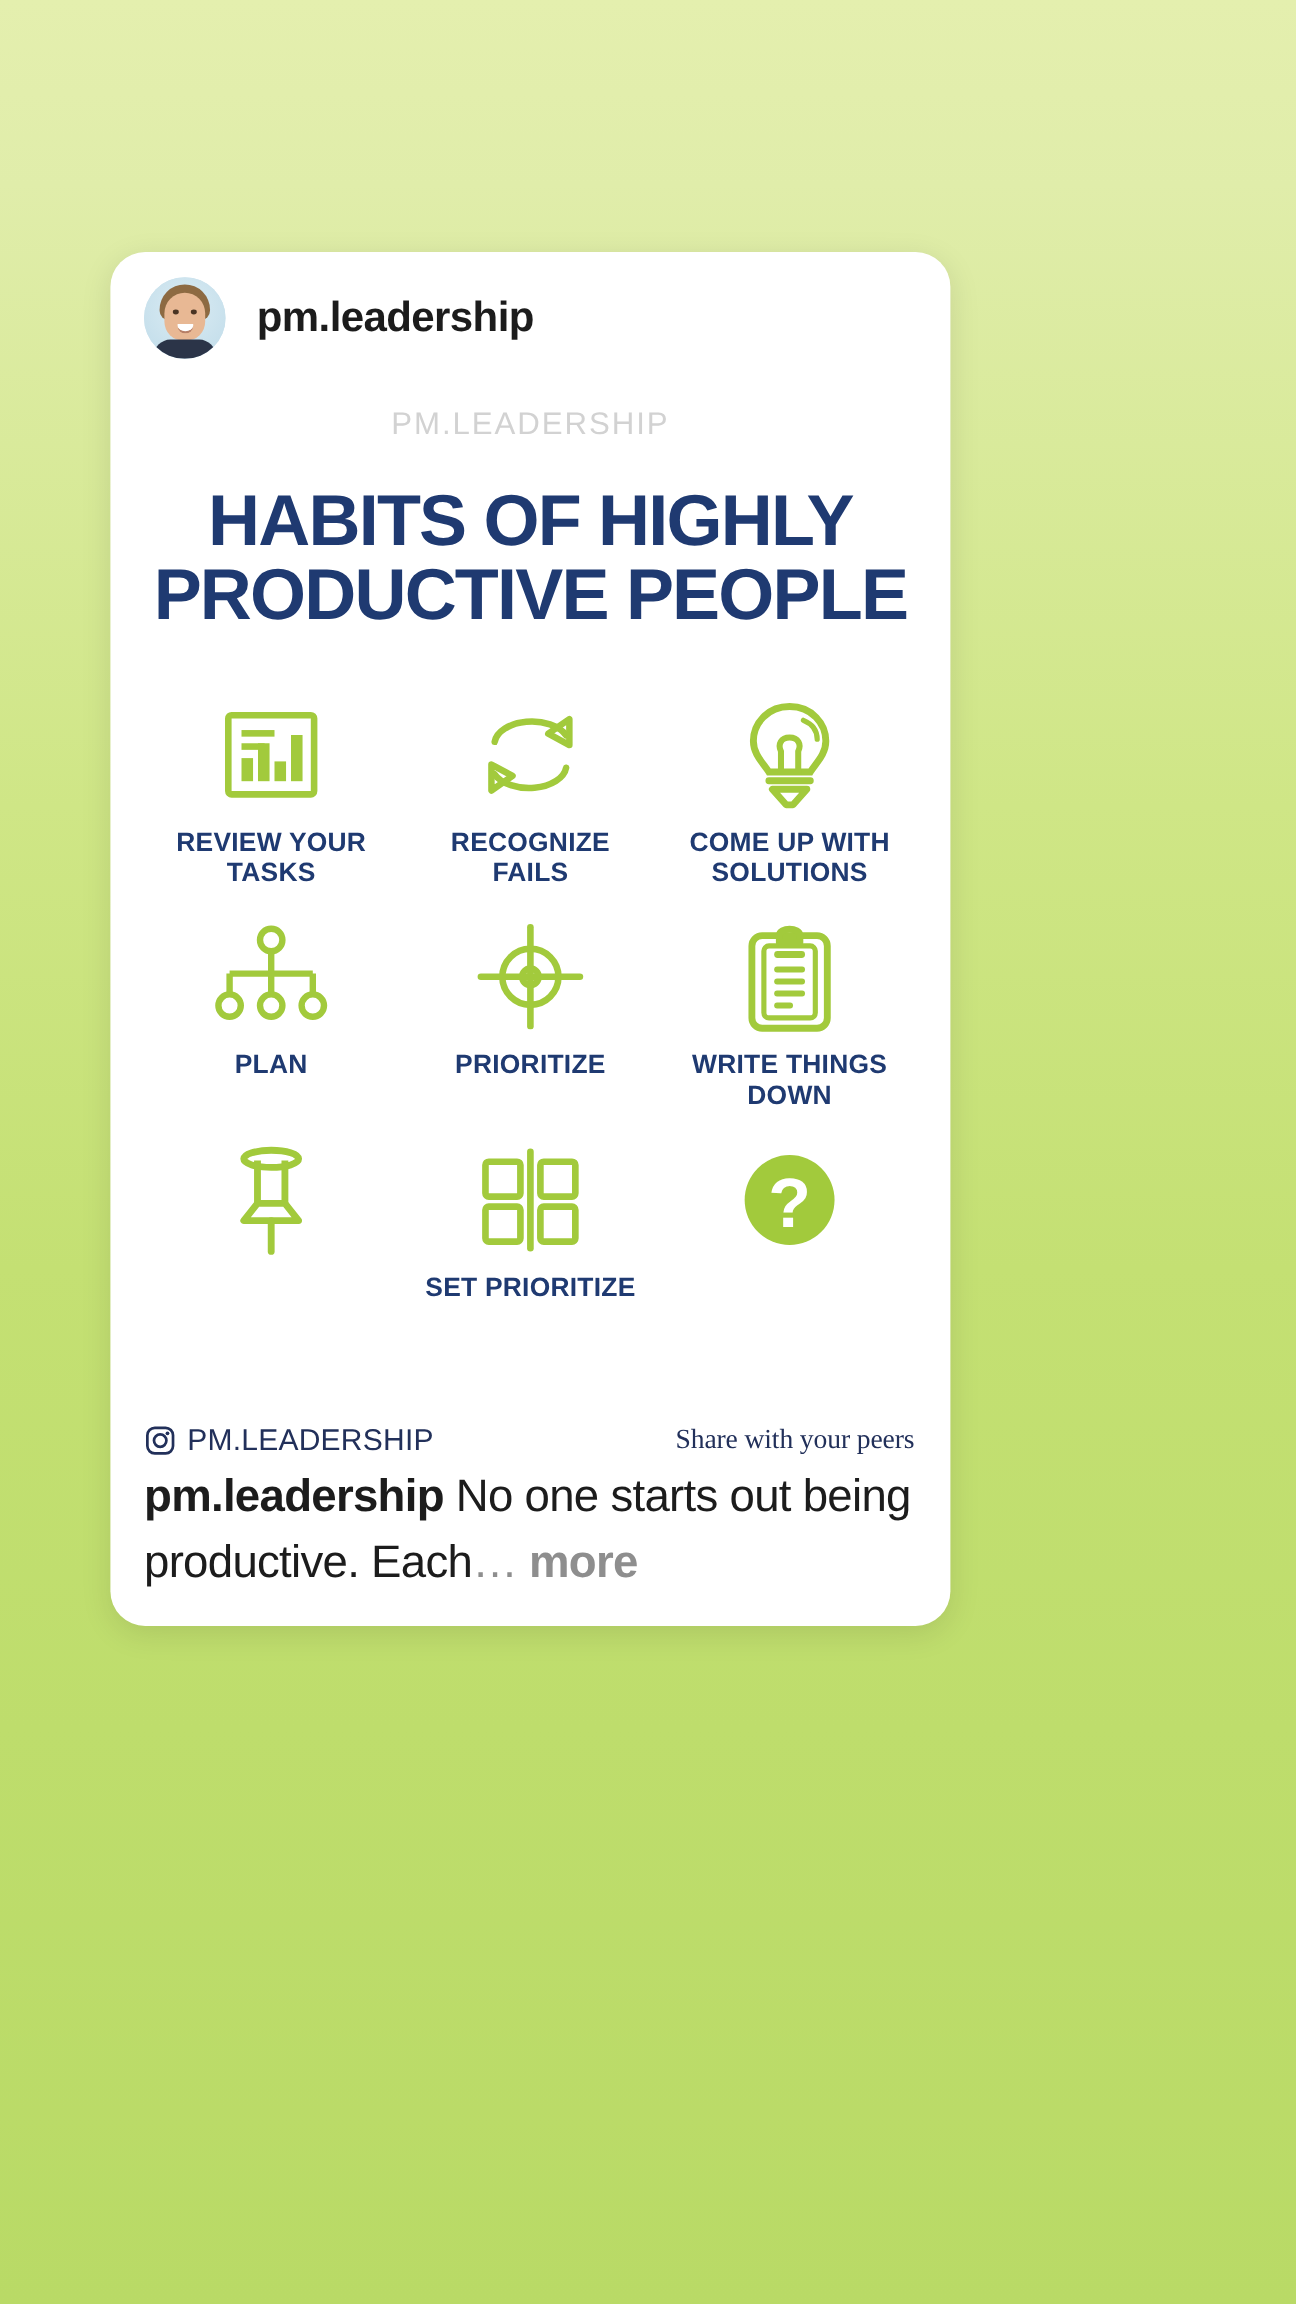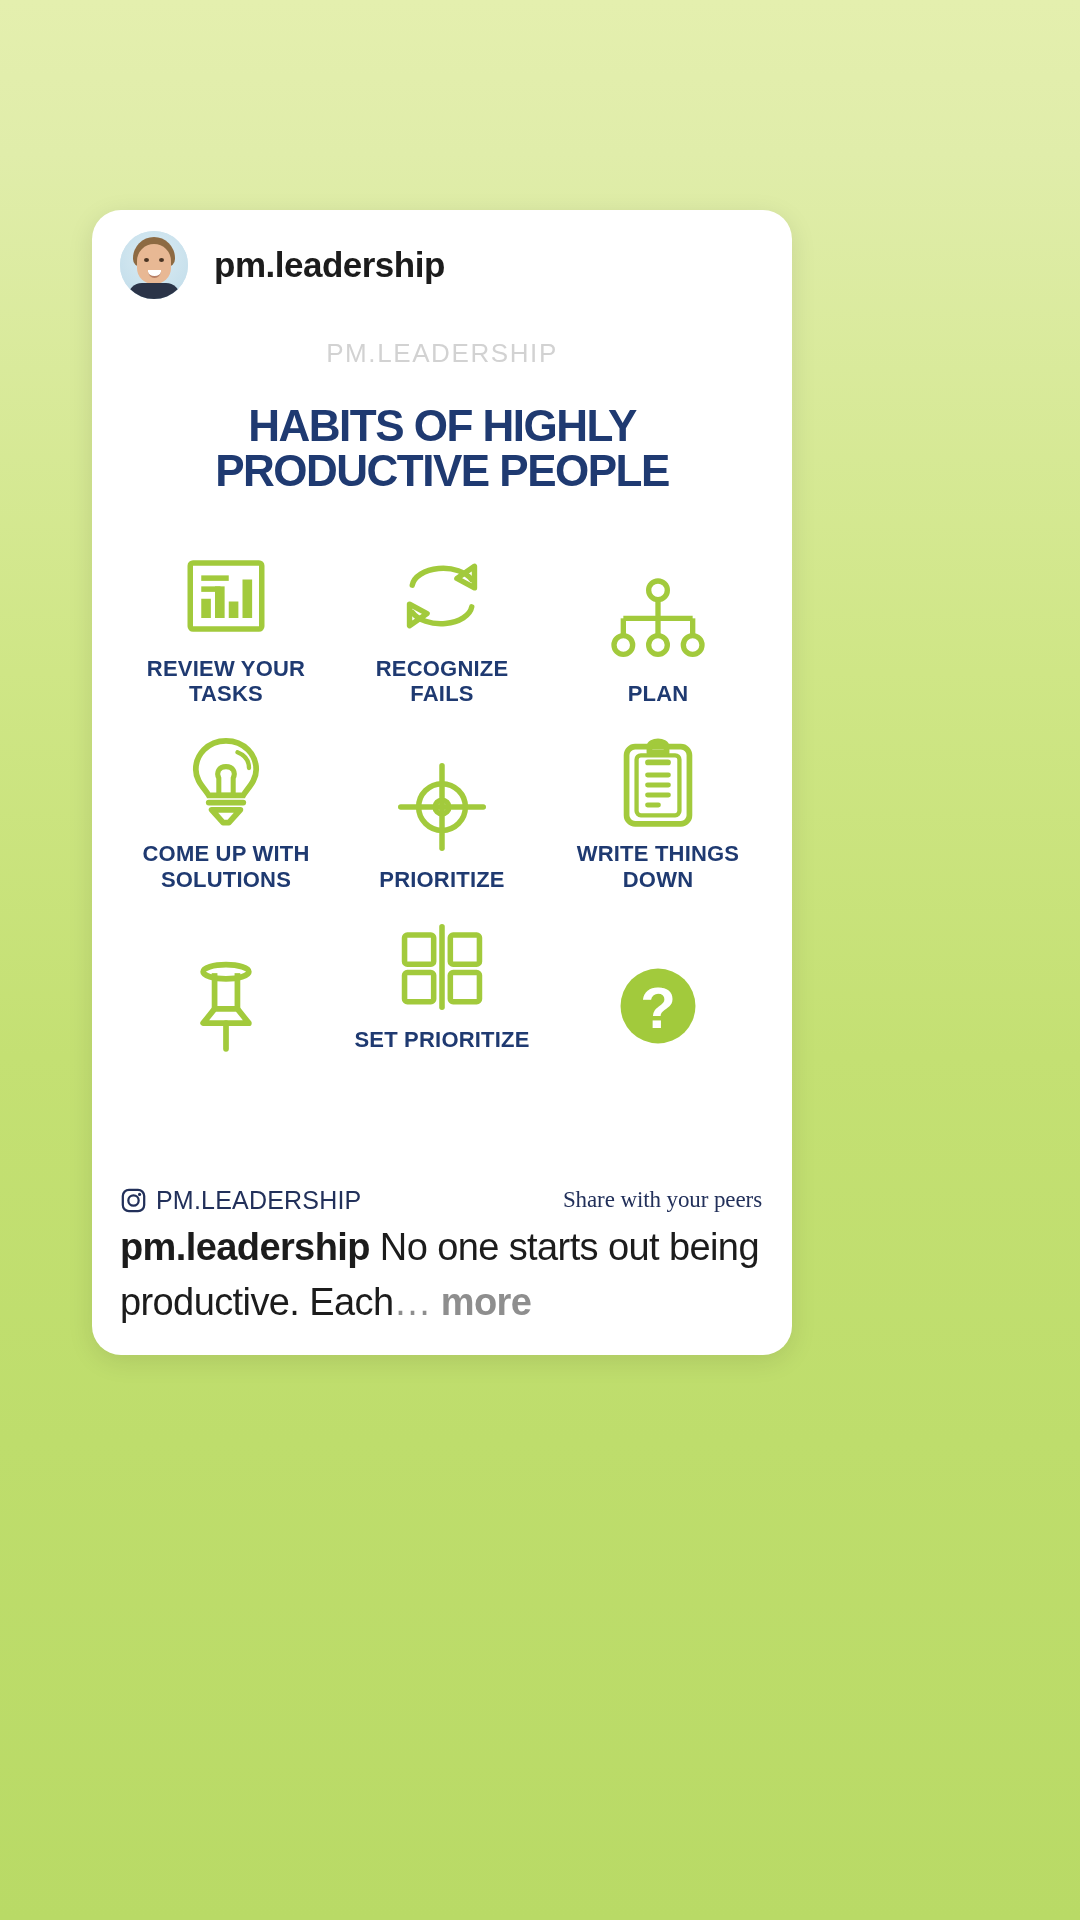--- a/index.html
+++ b/index.html
@@ -76,39 +76,38 @@
     color: #d2d2d2;
     font-weight: 400;
     margin-top: 18px;
   }
   #headline {
     text-align: center;
     margin-top: 34px;
     padding: 0 22px;
     color: #1f3a71;
     font-weight: 700;
-    font-size: 44px;
+    font-size: 60px;
     line-height: 1.03;
     letter-spacing: -1.5px;
   }
   #headline .ln { display: block; white-space: nowrap; }
 
   
   #habit-grid {
     margin-top: 56px;
     display: grid;
     grid-template-columns: repeat(3, 1fr);
     row-gap: 28px;
     padding: 0 26px;
   }
   .habit-cell {
     display: flex;
     flex-direction: column;
     align-items: center;
-    justify-content: flex-end;
   }
   .habit-icon {
     height: 92px;
     display: flex;
     align-items: center;
     justify-content: center;
   }
   .habit-label {
     margin-top: 14px;
     text-align: center;
@@ -222,51 +221,51 @@
             <path d="M56 38 A23 14 0 0 1 12 42" fill="none" stroke="#a2ca3c" stroke-width="4" stroke-linecap="round"></path>
             <path d="M10 52 L10 36 L23 43 Z" fill="none" stroke="#a2ca3c" stroke-width="4" stroke-linejoin="round"></path>
           </svg>
         </div>
         <div class="habit-label">RECOGNIZE
 FAILS</div>
       </div>
 
       <div class="habit-cell">
         <div class="habit-icon">
+          <svg width="82" height="92" viewBox="0 0 56 64">
+            <path d="M28 4 C15 4 7 14 7 24 C7 32 13 37 16 42 L40 42 C43 37 49 32 49 24 C49 14 41 4 28 4 Z" fill="none" stroke="#a2ca3c" stroke-width="4"></path>
+            <path d="M36 12 C41 14 44 18 44 23" fill="none" stroke="#a2ca3c" stroke-width="3" stroke-linecap="round"></path>
+            <path d="M28 22 C23 22 21 26 23 30 L23 42 L33 42 L33 30 C35 26 33 22 28 22 Z" fill="none" stroke="#a2ca3c" stroke-width="3.5"></path>
+            <line x1="16" y1="47" x2="40" y2="47" stroke="#a2ca3c" stroke-width="4" stroke-linecap="round"></line>
+            <path d="M18 52 L38 52 L30 61 L26 61 Z" fill="none" stroke="#a2ca3c" stroke-width="4" stroke-linejoin="round"></path>
+          </svg>
+        </div>
+        <div class="habit-label">COME UP WITH
+SOLUTIONS</div>
+      </div>
+
+      <div class="habit-cell">
+        <div class="habit-icon">
           <svg width="96" height="88" viewBox="0 0 72 64">
             <circle cx="36" cy="9" r="7" fill="none" stroke="#a2ca3c" stroke-width="4"></circle>
             <line x1="36" y1="16" x2="36" y2="30" stroke="#a2ca3c" stroke-width="4"></line>
             <line x1="10" y1="30" x2="62" y2="30" stroke="#a2ca3c" stroke-width="4"></line>
             <line x1="10" y1="30" x2="10" y2="42" stroke="#a2ca3c" stroke-width="4"></line>
             <line x1="36" y1="30" x2="36" y2="42" stroke="#a2ca3c" stroke-width="4"></line>
             <line x1="62" y1="30" x2="62" y2="42" stroke="#a2ca3c" stroke-width="4"></line>
             <circle cx="10" cy="50" r="7" fill="none" stroke="#a2ca3c" stroke-width="4"></circle>
             <circle cx="36" cy="50" r="7" fill="none" stroke="#a2ca3c" stroke-width="4"></circle>
             <circle cx="62" cy="50" r="7" fill="none" stroke="#a2ca3c" stroke-width="4"></circle>
           </svg>
         </div>
         <div class="habit-label">PLAN</div>
       </div>
 
       <div class="habit-cell">
         <div class="habit-icon">
-          <svg width="82" height="92" viewBox="0 0 56 64">
-            <path d="M28 4 C15 4 7 14 7 24 C7 32 13 37 16 42 L40 42 C43 37 49 32 49 24 C49 14 41 4 28 4 Z" fill="none" stroke="#a2ca3c" stroke-width="4"></path>
-            <path d="M36 12 C41 14 44 18 44 23" fill="none" stroke="#a2ca3c" stroke-width="3" stroke-linecap="round"></path>
-            <path d="M28 22 C23 22 21 26 23 30 L23 42 L33 42 L33 30 C35 26 33 22 28 22 Z" fill="none" stroke="#a2ca3c" stroke-width="3.5"></path>
-            <line x1="16" y1="47" x2="40" y2="47" stroke="#a2ca3c" stroke-width="4" stroke-linecap="round"></line>
-            <path d="M18 52 L38 52 L30 61 L26 61 Z" fill="none" stroke="#a2ca3c" stroke-width="4" stroke-linejoin="round"></path>
-          </svg>
-        </div>
-        <div class="habit-label">COME UP WITH
-SOLUTIONS</div>
-      </div>
-
-      <div class="habit-cell">
-        <div class="habit-icon">
           <svg width="96" height="88" viewBox="0 0 68 64">
             <circle cx="34" cy="32" r="17" fill="none" stroke="#a2ca3c" stroke-width="4"></circle>
             <circle cx="34" cy="32" r="5" fill="none" stroke="#a2ca3c" stroke-width="4"></circle>
             <line x1="4" y1="32" x2="64" y2="32" stroke="#a2ca3c" stroke-width="4" stroke-linecap="round"></line>
             <line x1="34" y1="2" x2="34" y2="62" stroke="#a2ca3c" stroke-width="4" stroke-linecap="round"></line>
           </svg>
         </div>
         <div class="habit-label">PRIORITIZE</div>
       </div>
 

